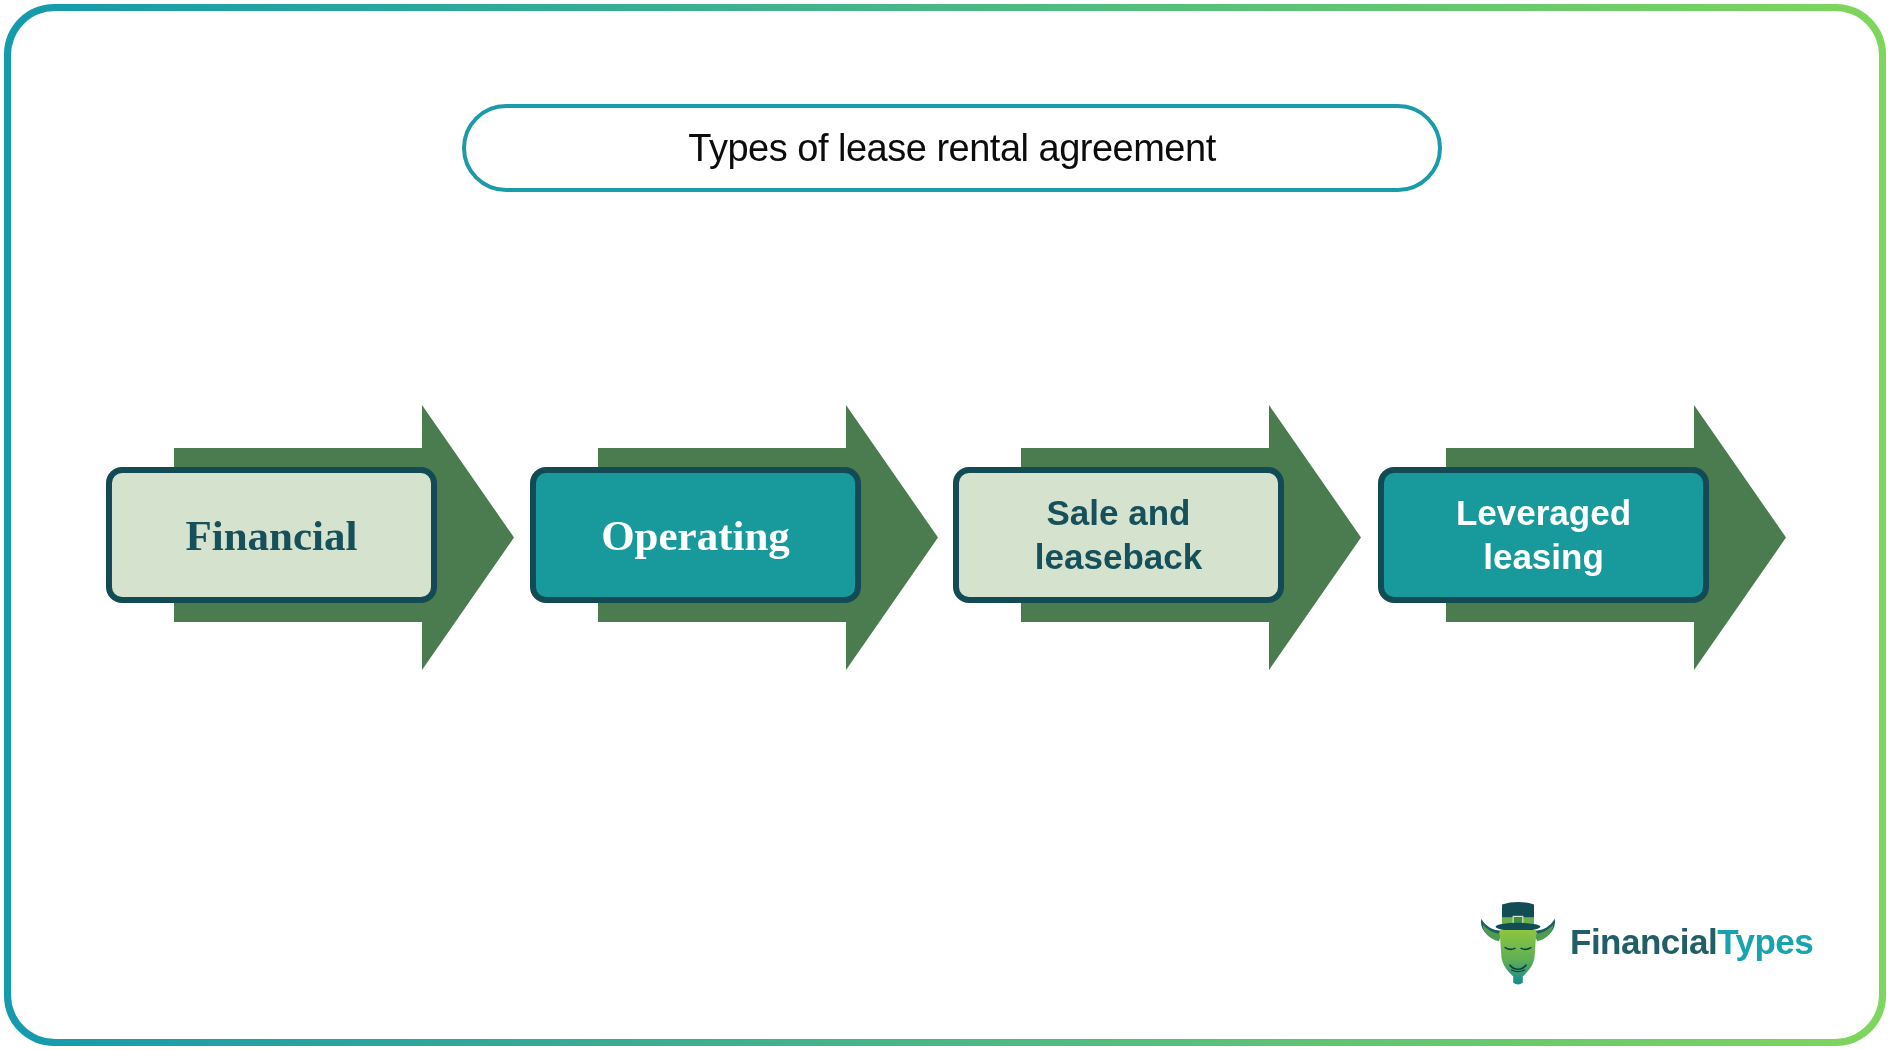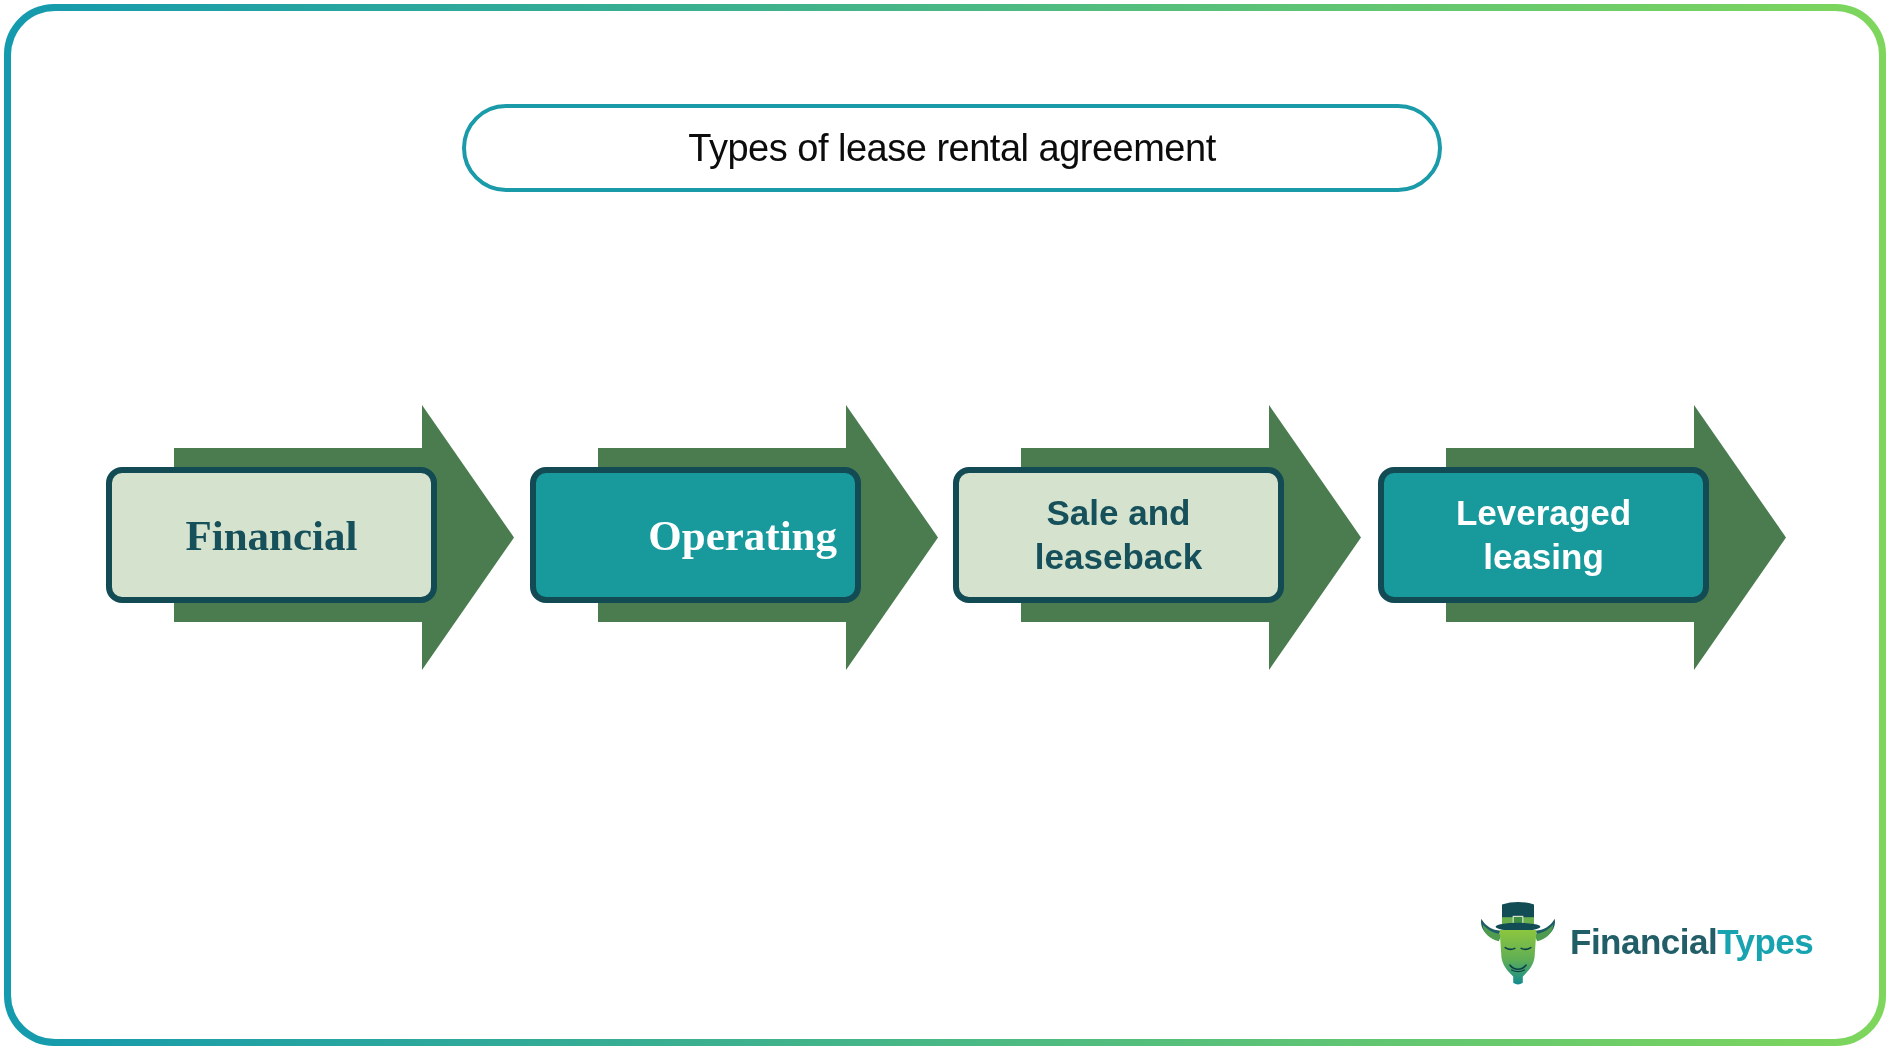--- a/index.html
+++ b/index.html
@@ -80,21 +80,20 @@
     font-weight: bold;
     padding: 0 18px;
   }
   .nodebox.light {
     background: var(--light-fill, #d5e2ce);
     color: var(--dark-text, #16505a);
   }
   .nodebox.teal {
     background: var(--teal-fill, #189a9d);
     color: #ffffff;
-    justify-content: flex-end;
   }
   .nodebox.one-line { font-size: 43px; font-family: Liberation Serif, serif; }
   .nodebox.two-line { font-size: 35px; line-height: 1.26; }
   
   .logo {
     position: absolute;
     left: 1478px; top: 898px;
     display: flex;
     align-items: center;
     gap: 12px;

